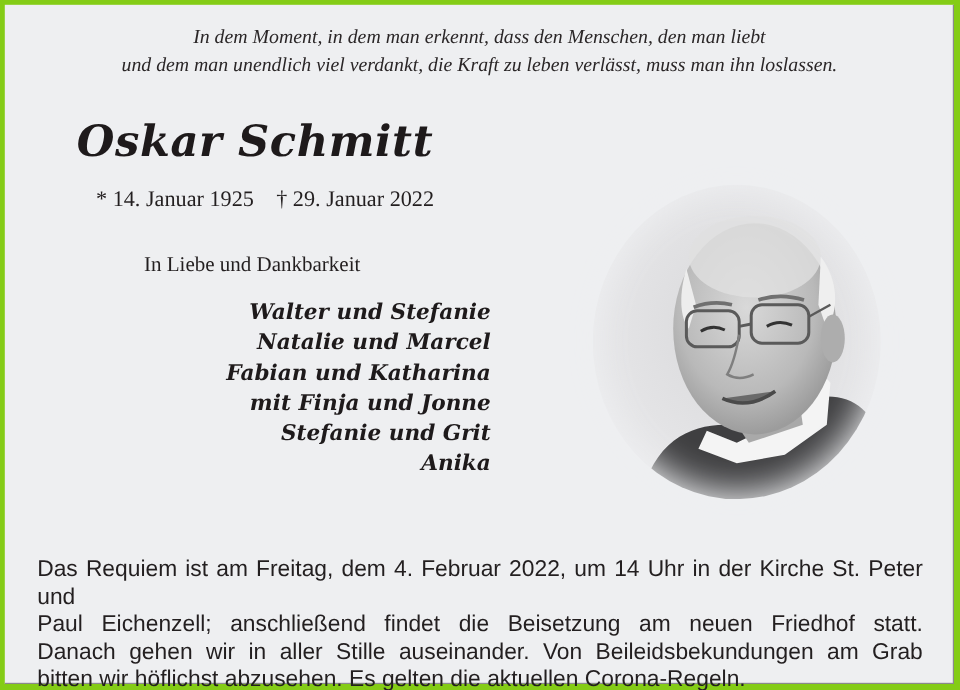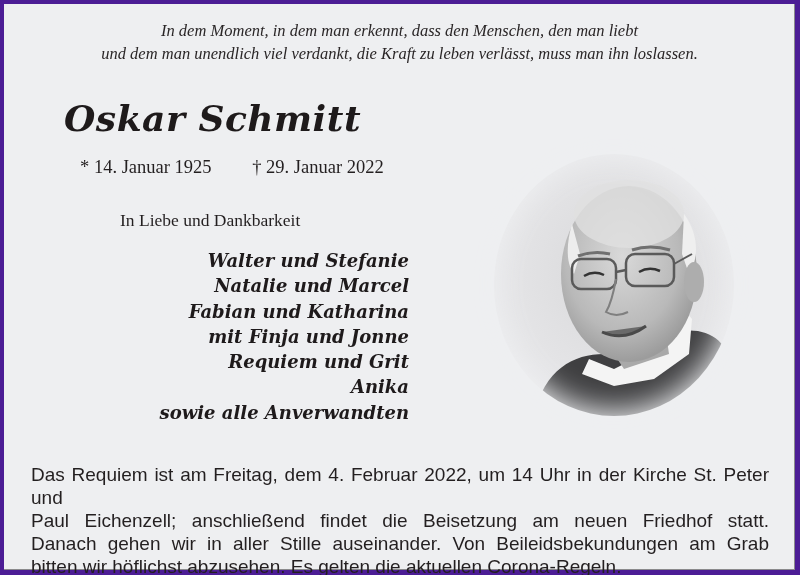--- a/index.html
+++ b/index.html
@@ -1,19 +1,19 @@
 <!DOCTYPE html>
 <html><head>
   <meta charset="utf-8">
   <style>
     * { margin: 0; padding: 0; box-sizing: border-box; }
     html, body { width: 800px; height: 575px; overflow: hidden; background: #231f20; }
     .frame {
       position: absolute; left: 0; top: 0; width: 800px; height: 575px;
-      background: #4c1d95;
+      background: #84cc16;
     }
     .paper {
       position: absolute; left: 4px; top: 4px; width: 791px; height: 566px;
       background: #eeeff1;
       border-right: 1px solid #8a8a8c;
       border-bottom: 1px solid #8a8a8c;
       font-family: "DejaVu Serif", "Liberation Serif", serif;
       color: #231f20;
     }
     .motto {
@@ -34,21 +34,21 @@
       color: #1e1a1b;
     }
     .dates {
       position: absolute; left: 76px; top: 151px; width: 330px;
       font-family: "Liberation Serif", "DejaVu Serif", serif;
       font-size: 18.5px; line-height: 24px;
       color: #231f20;
       white-space: nowrap;
     }
     .dates .born { display: inline-block; }
-    .dates .died { display: inline-block; margin-left: 36px; }
+    .dates .died { display: inline-block; margin-left: 14px; }
     .thanks {
       position: absolute; left: 116px; top: 205px;
       font-family: "Liberation Serif", "DejaVu Serif", serif;
       font-size: 17.5px; line-height: 22px;
       color: #231f20;
       text-align: center;
     }
     .mourners {
       position: absolute; left: 60px; top: 244px; width: 345px;
       text-align: right;
@@ -98,23 +98,22 @@
       <span class="died">† 29. Januar 2022</span>
     </div>
 
     <div class="thanks">In Liebe und Dankbarkeit</div>
 
     <div class="mourners">
       <div>Walter und Stefanie</div>
       <div>Natalie und Marcel</div>
       <div>Fabian und Katharina</div>
       <div>mit Finja und Jonne</div>
-      <div>Requiem und Grit</div>
+      <div>Stefanie und Grit</div>
       <div>Anika</div>
-      <div>sowie alle Anverwandten</div>
     </div>
 
     <div class="photo">
       <svg viewBox="0 0 240 262">
         <defs>
           <radialGradient id="bg" cx="50%" cy="45%" r="60%">
             <stop offset="0%" stop-color="#d8d8da"></stop>
             <stop offset="100%" stop-color="#e9e9eb"></stop>
           </radialGradient>
           <radialGradient id="face" cx="45%" cy="40%" r="60%">

